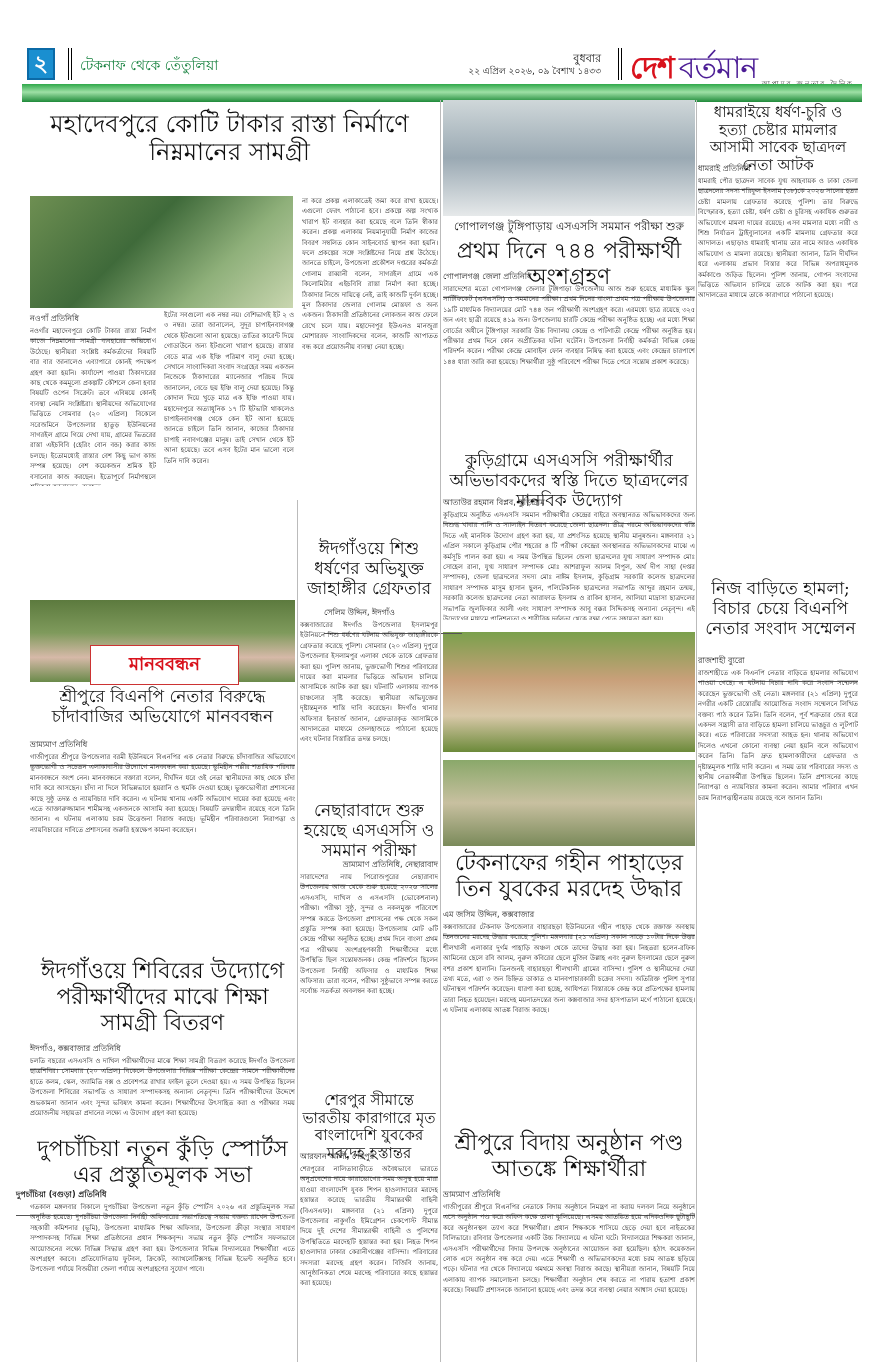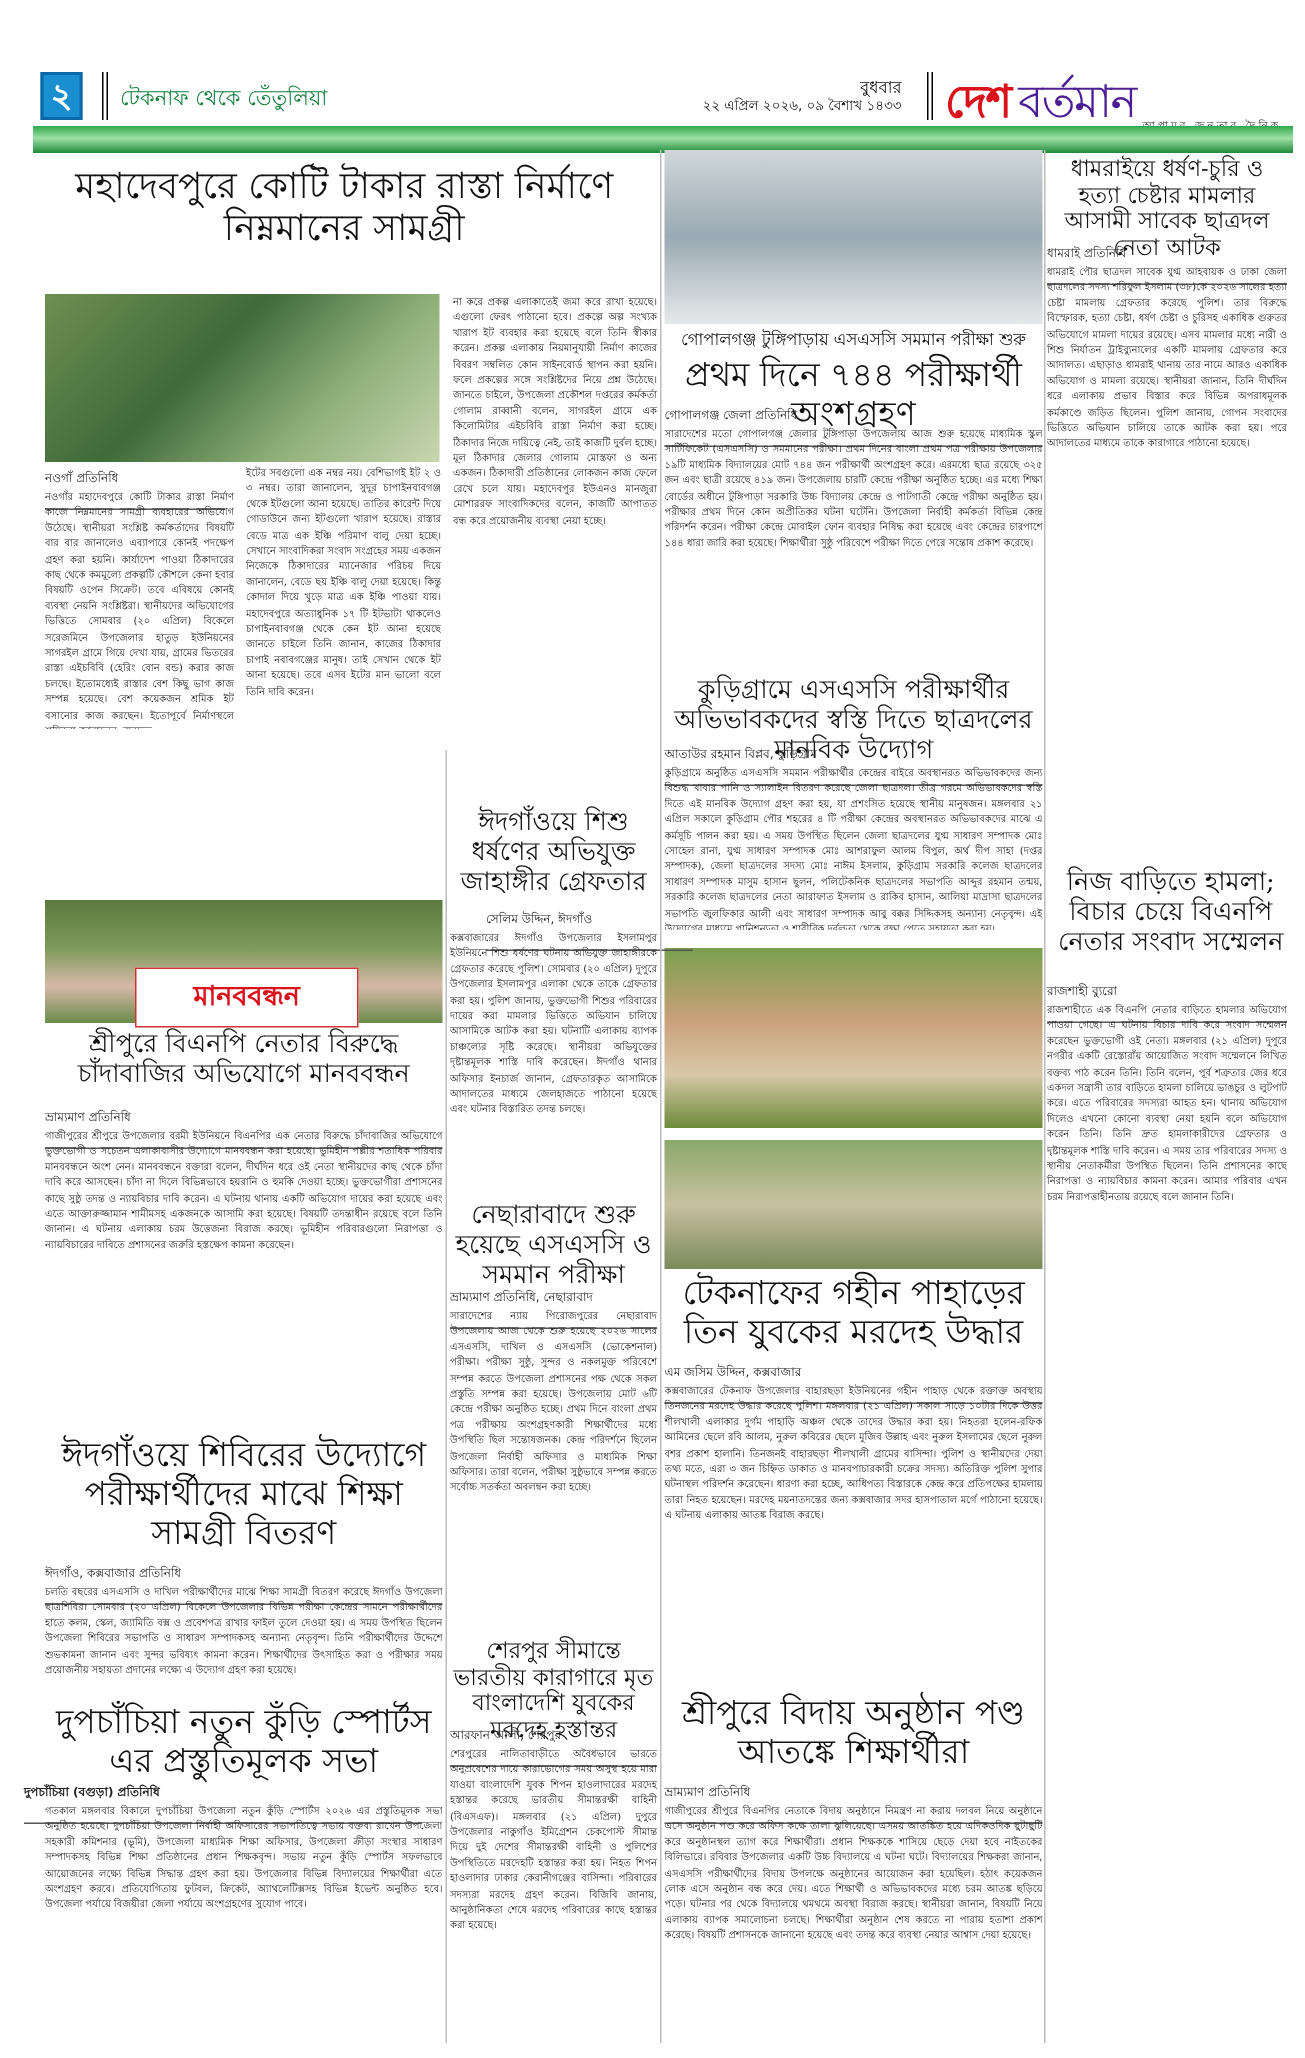--- a/index.html
+++ b/index.html
@@ -82,21 +82,21 @@
 </div>
 <div class="abs headline h-m" style="left:30px;top:686px;width:265px;">শ্রীপুরে বিএনপি নেতার বিরুদ্ধে চাঁদাবাজির অভিযোগে মানববন্ধন</div>
 <div class="abs byline" style="left:30px;top:738px;width:265px;">ভ্রাম্যমাণ প্রতিনিধি</div>
 <div class="abs body" style="left:30px;top:752px;width:265px;height:176px;">গাজীপুরের শ্রীপুরে উপজেলার বরমী ইউনিয়নে বিএনপির এক নেতার বিরুদ্ধে চাঁদাবাজির অভিযোগে ভুক্তভোগী ও সচেতন এলাকাবাসীর উদ্যোগে মানববন্ধন করা হয়েছে। ভুমিহীন পল্লীর শতাধিক পরিবার মানববন্ধনে অংশ নেন। মানববন্ধনে বক্তারা বলেন, দীর্ঘদিন ধরে ওই নেতা স্থানীয়দের কাছ থেকে চাঁদা দাবি করে আসছেন। চাঁদা না দিলে বিভিন্নভাবে হয়রানি ও হুমকি দেওয়া হচ্ছে। ভুক্তভোগীরা প্রশাসনের কাছে সুষ্ঠু তদন্ত ও ন্যায়বিচার দাবি করেন। এ ঘটনায় থানায় একটি অভিযোগ দায়ের করা হয়েছে এবং এতে আক্তারুজ্জামান শামীমসহ একজনকে আসামি করা হয়েছে। বিষয়টি তদন্তাধীন রয়েছে বলে তিনি জানান। এ ঘটনায় এলাকায় চরম উত্তেজনা বিরাজ করছে। ভূমিহীন পরিবারগুলো নিরাপত্তা ও ন্যায়বিচারের দাবিতে প্রশাসনের জরুরি হস্তক্ষেপ কামনা করেছেন।</div>
 
 <div class="abs headline h-m" style="left:300px;top:538px;width:138px;">ঈদগাঁওয়ে শিশু ধর্ষণের অভিযুক্ত জাহাঙ্গীর গ্রেফতার</div>
 <div class="abs byline" style="left:300px;top:606px;width:138px;margin-left:24px;">সেলিম উদ্দিন, ঈদগাঁও</div>
 <div class="abs body" style="left:300px;top:620px;width:138px;height:178px;">কক্সবাজারের ঈদগাঁও উপজেলার ইসলামপুর ইউনিয়নে শিশু ধর্ষণের ঘটনায় অভিযুক্ত জাহাঙ্গীরকে গ্রেফতার করেছে পুলিশ। সোমবার (২০ এপ্রিল) দুপুরে উপজেলার ইসলামপুর এলাকা থেকে তাকে গ্রেফতার করা হয়। পুলিশ জানায়, ভুক্তভোগী শিশুর পরিবারের দায়ের করা মামলার ভিত্তিতে অভিযান চালিয়ে আসামিকে আটক করা হয়। ঘটনাটি এলাকায় ব্যাপক চাঞ্চল্যের সৃষ্টি করেছে। স্থানীয়রা অভিযুক্তের দৃষ্টান্তমূলক শাস্তি দাবি করেছেন। ঈদগাঁও থানার অফিসার ইনচার্জ জানান, গ্রেফতারকৃত আসামিকে আদালতের মাধ্যমে জেলহাজতে পাঠানো হয়েছে এবং ঘটনার বিস্তারিত তদন্ত চলছে।</div>
 
 <div class="abs headline h-m" style="left:300px;top:800px;width:138px;">নেছারাবাদে শুরু হয়েছে এসএসসি ও সমমান পরীক্ষা</div>
-<div class="abs byline" style="left:300px;top:858px;width:138px;">ভ্রাম্যমাণ প্রতিনিধি, নেছারাবাদ</div>
+<div class="abs byline" style="left:300px;top:858px;width:138px;text-align:right;">ভ্রাম্যমাণ প্রতিনিধি, নেছারাবাদ</div>
 <div class="abs body" style="left:300px;top:872px;width:138px;height:210px;">সারাদেশের ন্যায় পিরোজপুরের নেছারাবাদ উপজেলায় আজ থেকে শুরু হয়েছে ২০২৬ সালের এসএসসি, দাখিল ও এসএসসি (ভোকেশনাল) পরীক্ষা। পরীক্ষা সুষ্ঠু, সুন্দর ও নকলমুক্ত পরিবেশে সম্পন্ন করতে উপজেলা প্রশাসনের পক্ষ থেকে সকল প্রস্তুতি সম্পন্ন করা হয়েছে। উপজেলায় মোট ৬টি কেন্দ্রে পরীক্ষা অনুষ্ঠিত হচ্ছে। প্রথম দিনে বাংলা প্রথম পত্র পরীক্ষায় অংশগ্রহণকারী শিক্ষার্থীদের মধ্যে উপস্থিতি ছিল সন্তোষজনক। কেন্দ্র পরিদর্শনে ছিলেন উপজেলা নির্বাহী অফিসার ও মাধ্যমিক শিক্ষা অফিসার। তারা বলেন, পরীক্ষা সুষ্ঠুভাবে সম্পন্ন করতে সর্বোচ্চ সতর্কতা অবলম্বন করা হচ্ছে।</div>
 
 <div class="abs photo4" style="left:443px;top:760px;width:252px;height:86px;"></div>
 <div class="abs headline h-l" style="left:443px;top:850px;width:252px;">টেকনাফের গহীন পাহাড়ের তিন যুবকের মরদেহ উদ্ধার</div>
 <div class="abs byline" style="left:443px;top:908px;width:252px;">এম জসিম উদ্দিন, কক্সবাজার</div>
 <div class="abs body" style="left:443px;top:922px;width:252px;height:190px;">কক্সবাজারের টেকনাফ উপজেলার বাহারছড়া ইউনিয়নের গহীন পাহাড় থেকে রক্তাক্ত অবস্থায় তিনজনের মরদেহ উদ্ধার করেছে পুলিশ। মঙ্গলবার (২১ এপ্রিল) সকাল সাড়ে ১০টার দিকে উত্তর শীলখালী এলাকার দুর্গম পাহাড়ি অঞ্চল থেকে তাদের উদ্ধার করা হয়। নিহতরা হলেন-রফিক আমিনের ছেলে রবি আলম, নুরুল কবিরের ছেলে মুজিব উল্লাহ এবং নুরুল ইসলামের ছেলে নুরুল বশর প্রকাশ হালানি। তিনজনই বাহারছড়া শীলখালী গ্রামের বাসিন্দা। পুলিশ ও স্থানীয়দের দেয়া তথ্য মতে, এরা ৩ জন চিহ্নিত ডাকাত ও মানবপাচারকারী চক্রের সদস্য। অতিরিক্ত পুলিশ সুপার ঘটনাস্থল পরিদর্শন করেছেন। ধারণা করা হচ্ছে, আধিপত্য বিস্তারকে কেন্দ্র করে প্রতিপক্ষের হামলায় তারা নিহত হয়েছেন। মরদেহ ময়নাতদন্তের জন্য কক্সবাজার সদর হাসপাতাল মর্গে পাঠানো হয়েছে। এ ঘটনায় এলাকায় আতঙ্ক বিরাজ করছে।</div>
 
 <div class="abs headline h-l" style="left:30px;top:958px;width:265px;">ঈদগাঁওয়ে শিবিরের উদ্যোগে পরীক্ষার্থীদের মাঝে শিক্ষা সামগ্রী বিতরণ</div>
 <div class="abs byline" style="left:30px;top:1042px;width:265px;">ঈদগাঁও, কক্সবাজার প্রতিনিধি</div>
 <div class="abs body" style="left:30px;top:1056px;width:265px;height:70px;">চলতি বছরের এসএসসি ও দাখিল পরীক্ষার্থীদের মাঝে শিক্ষা সামগ্রী বিতরণ করেছে ঈদগাঁও উপজেলা ছাত্রশিবির। সোমবার (২০ এপ্রিল) বিকেলে উপজেলার বিভিন্ন পরীক্ষা কেন্দ্রের সামনে পরীক্ষার্থীদের হাতে কলম, স্কেল, জ্যামিতি বক্স ও প্রবেশপত্র রাখার ফাইল তুলে দেওয়া হয়। এ সময় উপস্থিত ছিলেন উপজেলা শিবিরের সভাপতি ও সাধারণ সম্পাদকসহ অন্যান্য নেতৃবৃন্দ। তিনি পরীক্ষার্থীদের উদ্দেশে শুভকামনা জানান এবং সুন্দর ভবিষ্যৎ কামনা করেন। শিক্ষার্থীদের উৎসাহিত করা ও পরীক্ষার সময় প্রয়োজনীয় সহায়তা প্রদানের লক্ষ্যে এ উদ্যোগ গ্রহণ করা হয়েছে।</div>

